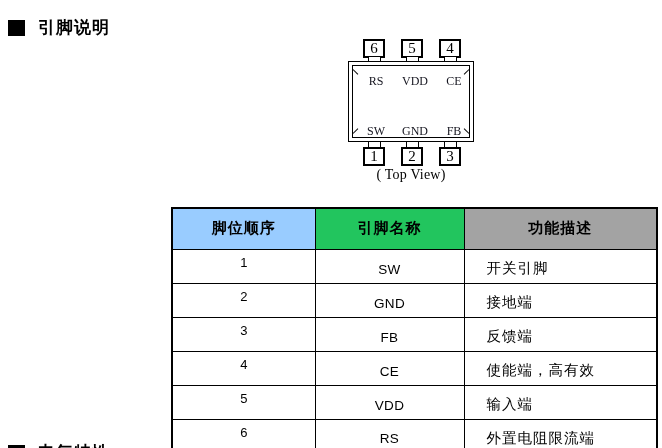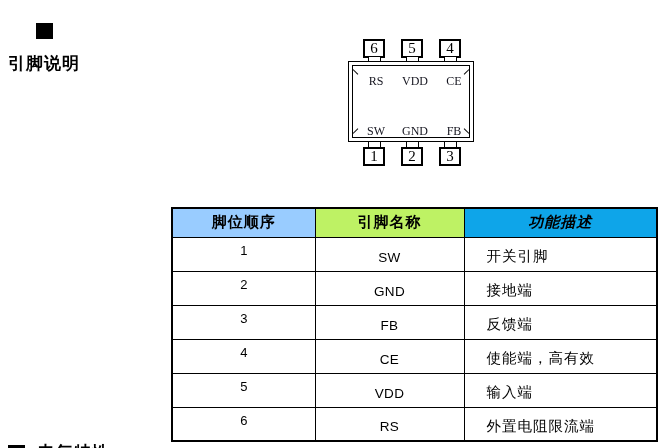--- a/index.html
+++ b/index.html
@@ -23,21 +23,21 @@
     font-size:17px;
     letter-spacing:1px;
     white-space:nowrap;
   }
   .section-heading .bullet {
     width:17px; height:16px;
     background:#000;
     flex:0 0 auto;
     margin-top:1px;
   }
-  #heading-top { top:22px;flex-direction:column; }
+  #heading-top { top:16px; }
   #heading-bottom { top:441px; }
 
   
   .pkg {
     position:absolute;
     left:348px; top:39px;
     width:126px; height:160px;
     font-family:"Liberation Serif", serif;
   }
   .pin-box {
@@ -120,21 +120,21 @@
     table-layout:fixed;
   }
   .pin-table th, .pin-table td {
     border:1.5px solid #000;
     overflow:hidden;
   }
   .col-order { width:143px; }
   .col-name  { width:149px; }
   .col-desc  { width:193px; }
   .pin-table th {
-    height:29px;
+    height:41px;
     font-size:15px;
     font-weight:bold;
     text-align:center;
     vertical-align:middle;
     letter-spacing:1px;
   }
   .pin-table td { height:34px; }
   td.cell-order {
     text-align:center;
     vertical-align:top;
@@ -205,34 +205,35 @@
     <span>1</span>
   </div>
   <div class="pin-box pin-bot-2">
     <span>2</span>
   </div>
   <div class="pin-box pin-bot-3">
     <span>3</span>
   </div>
 
   <div class="pkg-caption">
+    <div class="cap2">( Top View)</div>
   </div>
 </div>
 
 <table class="pin-table">
   <colgroup>
     <col class="col-order">
       <col class="col-name">
       <col class="col-desc">
   </colgroup>
   <thead>
     <tr id="pin-table-header-row">
       <th style="background: rgb(153, 204, 255);">脚位顺序</th>
-      <th style="background: #bef264;">引脚名称</th>
-      <th style="background: #0ea5e9; font-style: italic;">功能描述</th>
+      <th style="background: #22c55e;">引脚名称</th>
+      <th style="background: #a3a3a3;">功能描述</th>
     </tr>
   </thead>
   <tbody>
     <tr>
       <td class="cell-order">1</td>
       <td class="cell-name">SW</td>
       <td class="cell-desc">开关引脚</td>
     </tr>
     <tr>
       <td class="cell-order">2</td>

